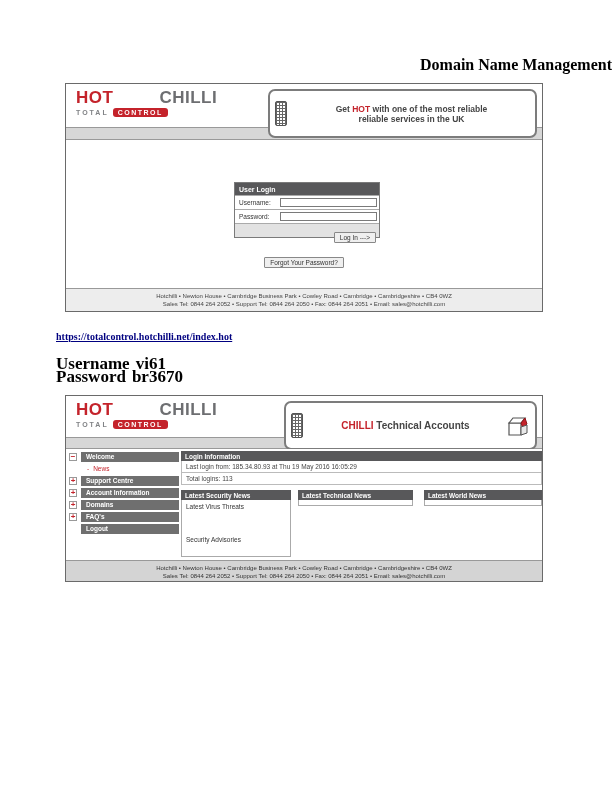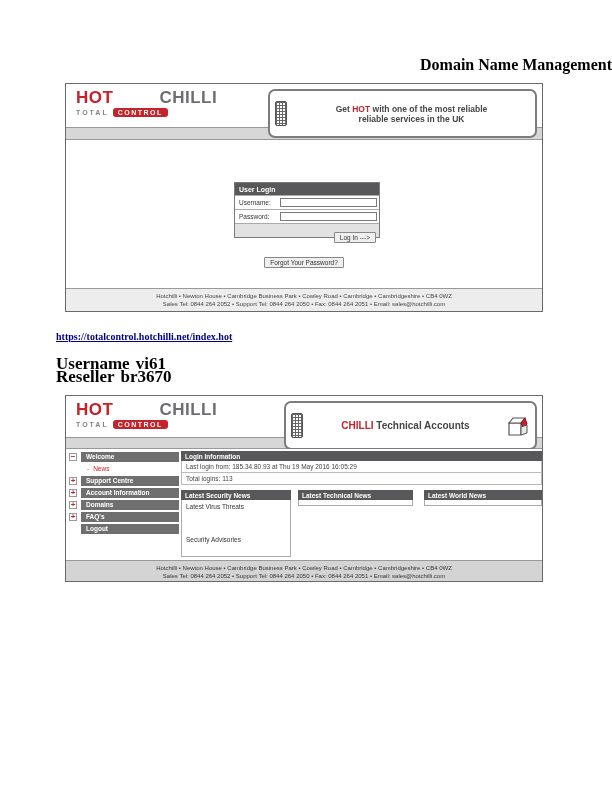--- a/index.html
+++ b/index.html
@@ -167,21 +167,21 @@
     <div class="shot-footer">
       <span>Hotchilli • Newton House • Cambridge Business Park • Cowley Road • Cambridge • Cambridgeshire • CB4 0WZ</span><br>
       <span>Sales Tel: 0844 264 2052 • Support Tel: 0844 264 2050 • Fax: 0844 264 2051 • Email: sales@hotchilli.com</span>
     </div>
   </div>
 
   <a href="#" class="doc-link">https://totalcontrol.hotchilli.net/index.hot</a>
 
   <div class="creds">
     <div><span class="lbl">Username</span><span>vi61</span></div>
-    <div><span class="lbl">Reseller</span><span>br3670</span></div>
+    <div><span class="lbl">Password</span><span>br3670</span></div>
   </div>
 
   <div class="shot shot2">
     <div class="shot-header">
       <div class="logo">
         <div class="logo-main"><span class="logo-hot">HOT</span><span class="logo-chilli">CHILLI</span></div>
         <div class="logo-sub">
           <span class="logo-total">TOTAL</span>
           <span class="logo-control">CONTROL</span>
         </div>

